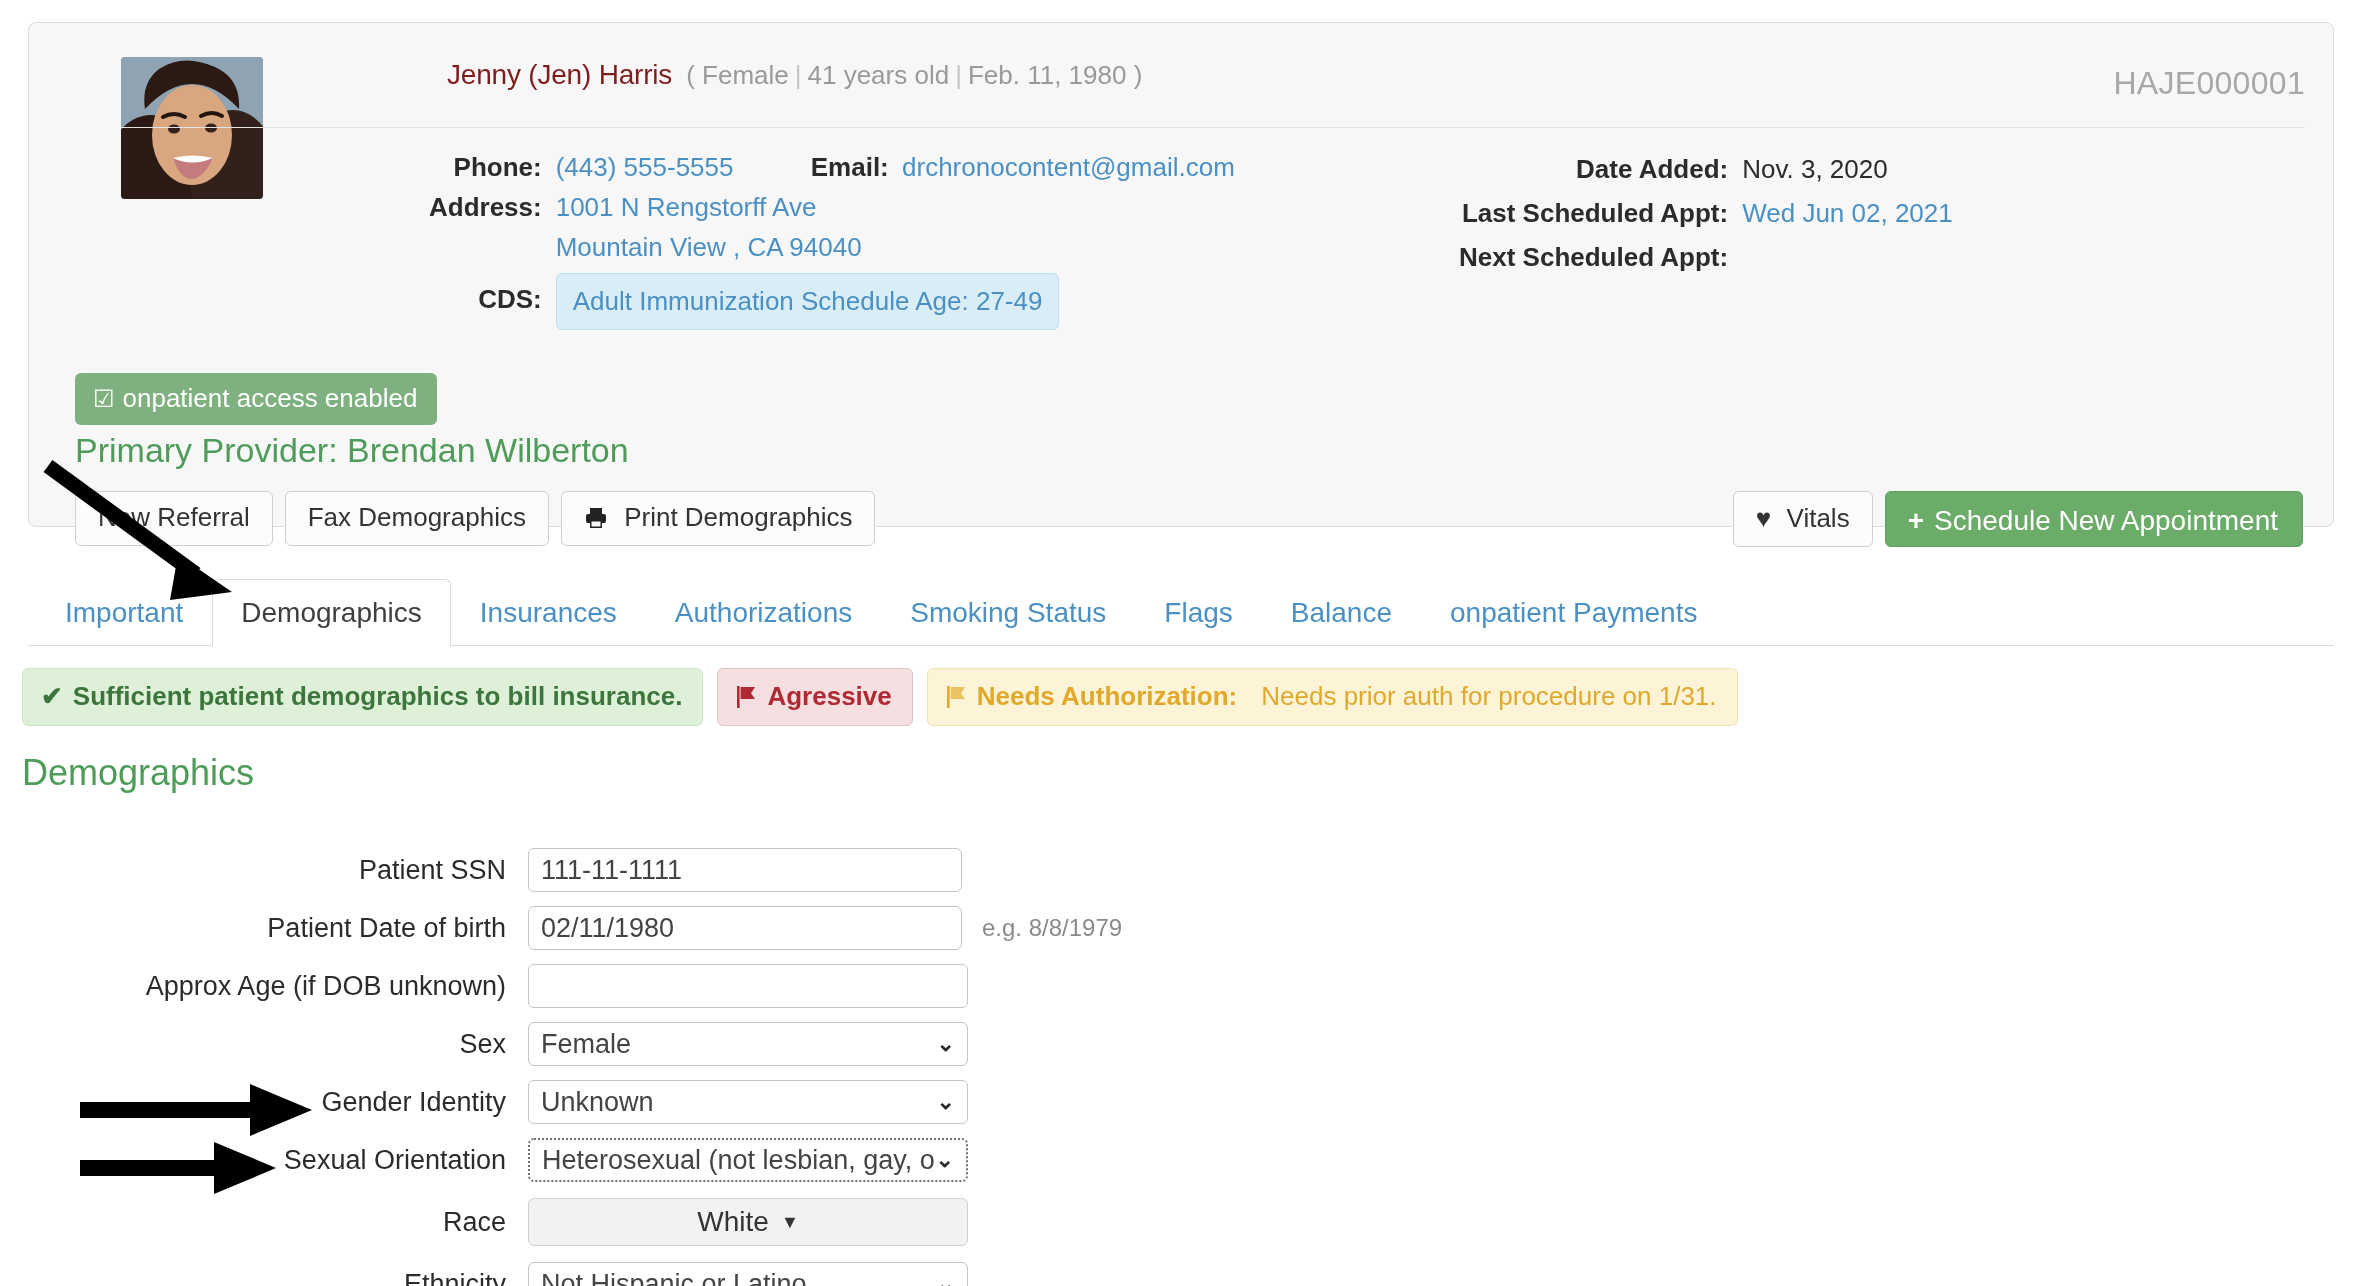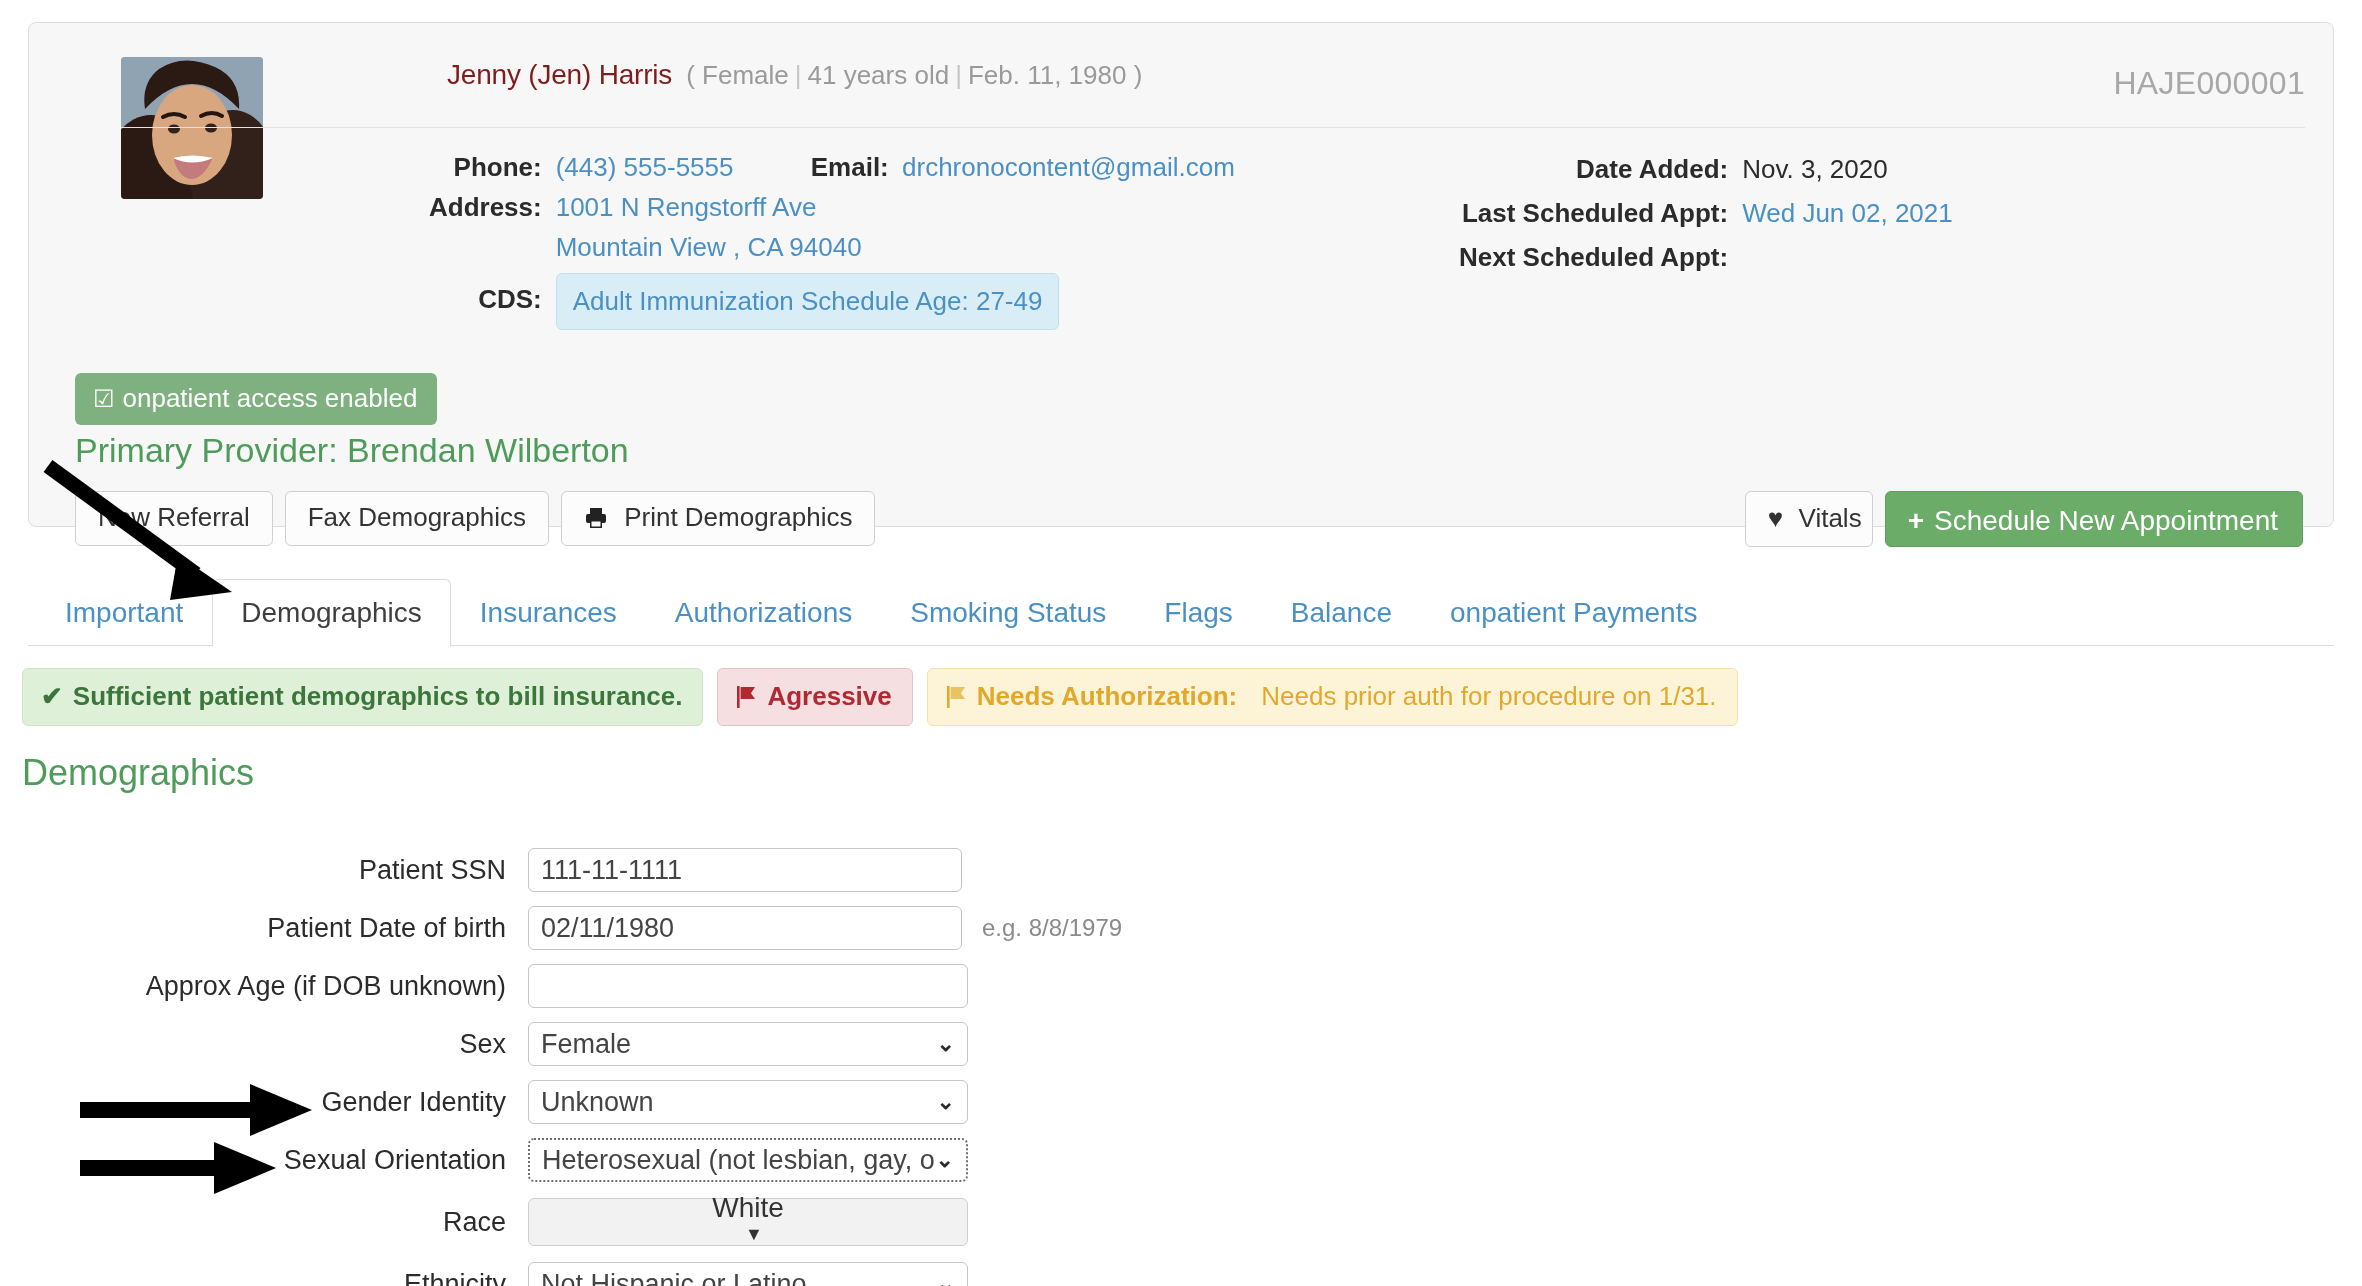--- a/index.html
+++ b/index.html
@@ -71,21 +71,21 @@
   .btn-row-left { position: absolute; left: 46px; top: 468px; display: flex; gap: 12px; }
   .btn {
     background: #fcfcfc; border: 1px solid #cfcfcf; border-radius: 6px;
     font-size: 26px; color: #333; padding: 11px 22px 12px 22px; white-space: nowrap;
     font-family: "Liberation Sans", sans-serif; line-height: 1.15; cursor: pointer;
   }
   .btn .gi { margin-right: 9px; }
 
   .btn-row-right { position: absolute; right: 30px; top: 468px; display: flex; gap: 12px; align-items: stretch; }
   .btn-vitals { background: #fcfcfc; border: 1px solid #cfcfcf; border-radius: 6px; font-size: 26px; color:#333;
-                padding: 11px 10px 12px 22px; white-space: nowrap; cursor:pointer; }
+                padding: 11px 22px 12px 22px; white-space: nowrap; cursor:pointer; }
   .btn-primary {
     background: #6aac68; border: 1px solid #5f9e5d; border-radius: 6px; color: #ffffff;
     font-size: 28px; padding: 11px 24px 8px 22px; white-space: nowrap; cursor: pointer;
   }
   .btn-primary .plus { font-weight: bold; margin-right: 10px; }
 
   
   .tabbar {
     position: absolute; left: 28px; top: 578px; width: 2306px; height: 68px;
     border-bottom: 1px solid #dcdcdc;
@@ -135,23 +135,22 @@
     background: #ffffff; font-size: 27px; color: #444; padding: 0 12px;
     font-family: "Liberation Sans", sans-serif; appearance: none; -webkit-appearance: none;
     position: relative;
     display:flex; align-items:center; justify-content:space-between;
   }
   .sel .caret { font-size: 22px; color: #2b2b2b; font-weight: bold; }
   .sel .seltxt { overflow: hidden; white-space: nowrap; }
   .sel.focused { border: 2px dotted #6e6e6e; }
   .btn-dd {
     width: 440px; height: 48px; background: #f2f2f2; border: 1px solid #cfcfcf; border-radius: 6px;
-    font-size: 28px; color: #333; display: flex; align-items: center; justify-content: flex-end;
+    font-size: 28px; color: #333; display: flex; align-items: center; justify-content: center;
     cursor: pointer;
-    flex-direction: column;
   }
   .btn-dd .caret { margin-left: 12px; font-size: 18px; }
   .hint { font-size: 24px; color: #8a8a8a; margin-left: 20px; white-space: nowrap; }
 
   
   .anno { position: absolute; pointer-events: none; }
 </style>
 </head>
 <body>
 

